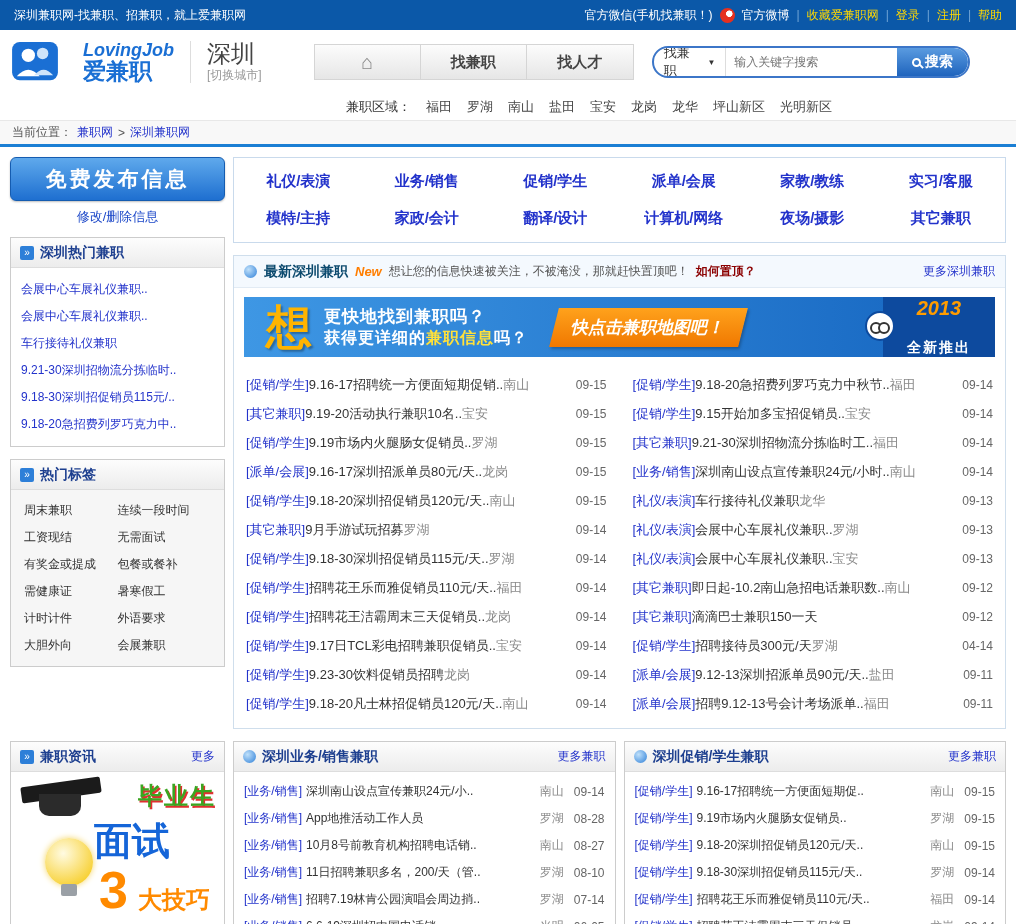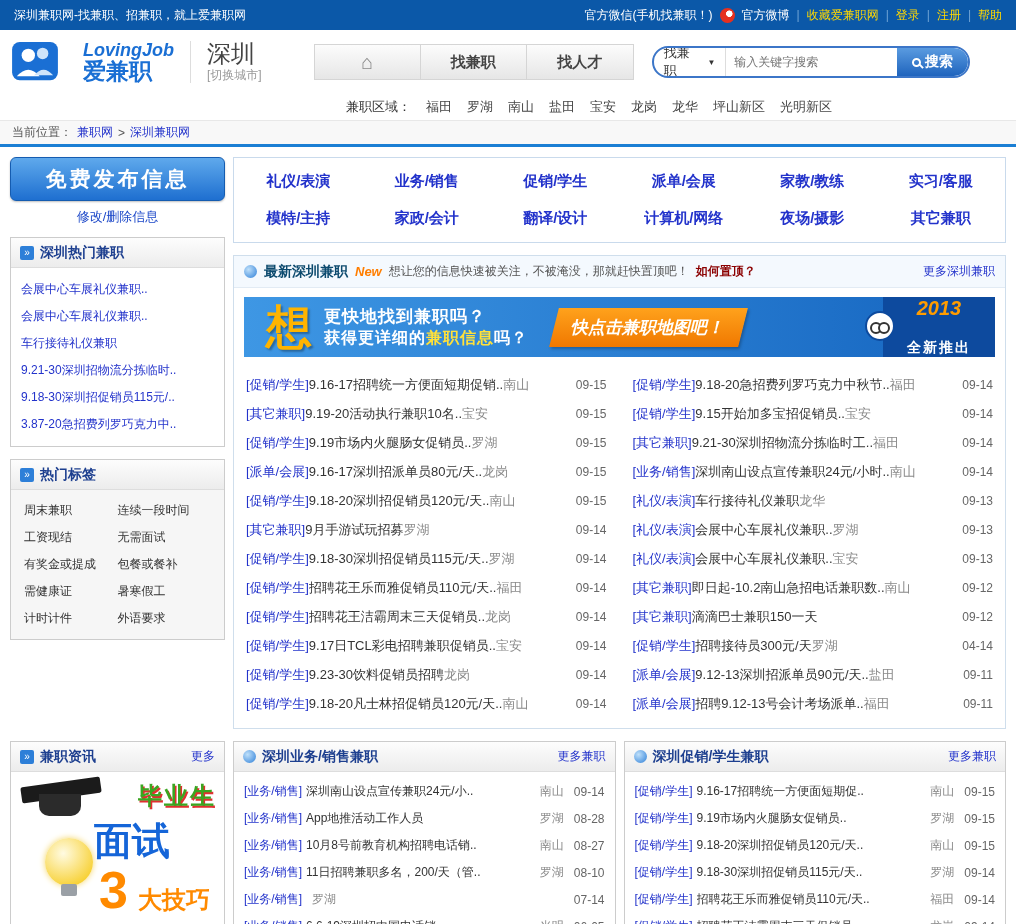--- a/index.html
+++ b/index.html
@@ -243,21 +243,21 @@
       <div class="box-header">
         <span class="arrow-icon">»</span>
         <span class="box-title">深圳热门兼职</span>
       </div>
       <div class="hotjobs-body">
           <a class="hotjob-link">会展中心车展礼仪兼职..</a>
           <a class="hotjob-link">会展中心车展礼仪兼职..</a>
           <a class="hotjob-link">车行接待礼仪兼职</a>
           <a class="hotjob-link">9.21-30深圳招物流分拣临时..</a>
           <a class="hotjob-link">9.18-30深圳招促销员115元/..</a>
-          <a class="hotjob-link">3.87-20急招费列罗巧克力中..</a>
+          <a class="hotjob-link">9.18-20急招费列罗巧克力中..</a>
         </div>
     </div>
 
     <div class="side-box">
       <div class="box-header">
         <span class="arrow-icon">»</span>
         <span class="box-title">热门标签</span>
       </div>
       <div class="tags-body">
           <div class="tag-row">
@@ -272,20 +272,24 @@
             <a>有奖金或提成</a>
             <a>包餐或餐补</a>
           </div>
           <div class="tag-row">
             <a>需健康证</a>
             <a>暑寒假工</a>
           </div>
           <div class="tag-row">
             <a>计时计件</a>
             <a>外语要求</a>
+          </div>
+          <div class="tag-row">
+            <a>大胆外向</a>
+            <a>会展兼职</a>
           </div>
         </div>
     </div>
   </div>
 
   <div class="main">
     <div class="categories">
         <a class="cat-link">礼仪/表演</a>
         <a class="cat-link">业务/销售</a>
         <a class="cat-link">促销/学生</a>
@@ -523,20 +527,21 @@
           <span class="jdate">08-27</span>
         </div>
         <div class="brow">
           <a class="jcat">[业务/销售]</a>
           <a class="jtitle">11日招聘兼职多名，200/天（管..</a>
           <span class="jloc">罗湖</span>
           <span class="jdate">08-10</span>
         </div>
         <div class="brow">
           <a class="jcat">[业务/销售]</a>
+          <a class="jtitle">招聘7.19林肯公园演唱会周边捎..</a>
           <span class="jloc">罗湖</span>
           <span class="jdate">07-14</span>
         </div>
         <div class="brow">
           <a class="jcat">[业务/销售]</a>
           <a class="jtitle">6.6-19深圳招中国电话销..</a>
           <span class="jloc">光明</span>
           <span class="jdate">06-05</span>
         </div>
       </div>

